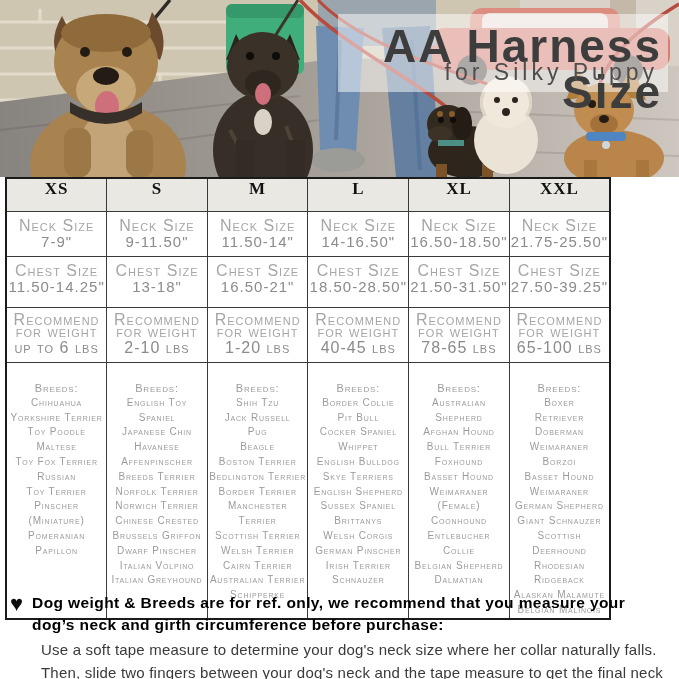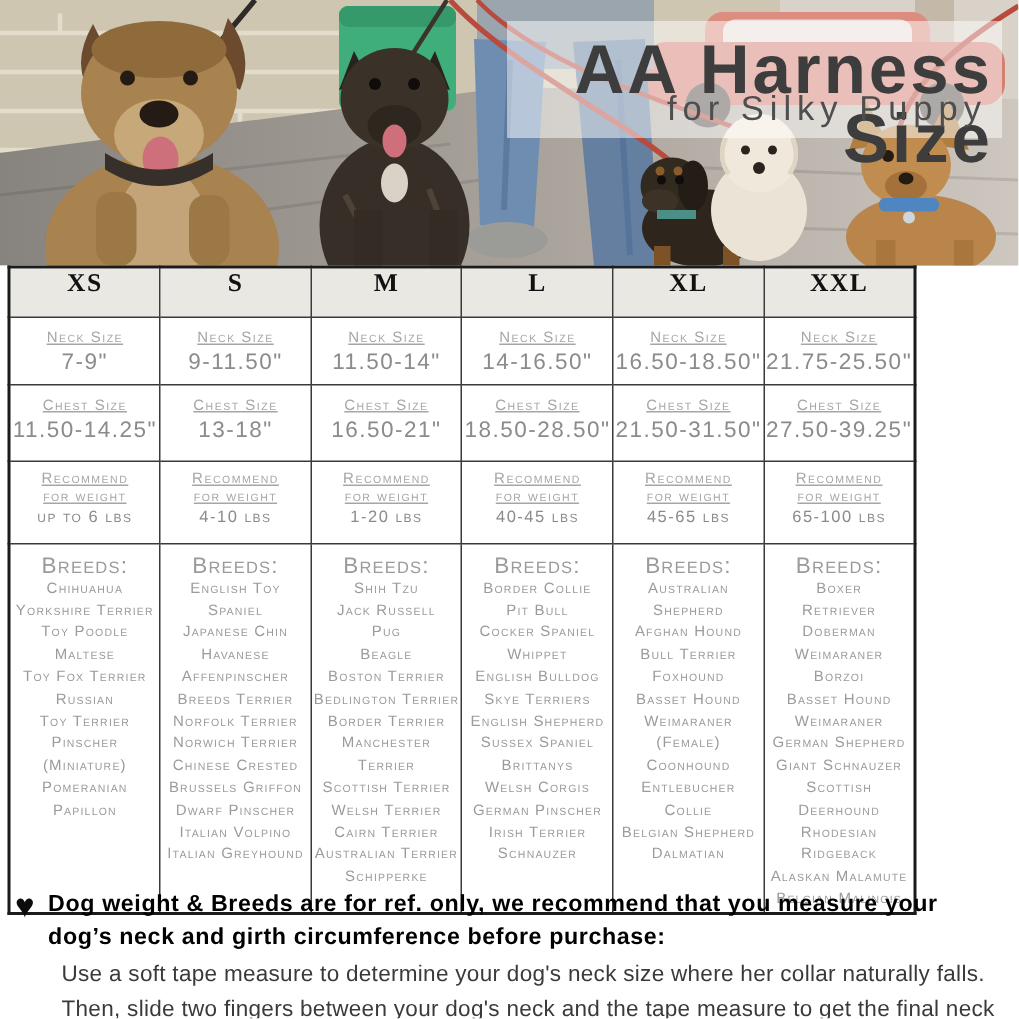--- a/index.html
+++ b/index.html
@@ -20,27 +20,27 @@
     border-collapse:collapse;border:2px solid #1b1b1b;}
   table.size-chart td,table.size-chart th{border:1px solid var(--table-border,#3a3a3a);
     text-align:center;vertical-align:top;padding:0;overflow:hidden;}
   th.size-head{height:32px;vertical-align:middle;background:var(--header-bg,#e9e8e3);
     font-family:"Liberation Serif",serif;font-weight:700;font-size:17px;
     letter-spacing:1px;color:#111;}
   td.neck-cell{height:44px;}
   td.chest-cell{height:50px;}
   td.weight-cell{height:54px;}
   td.breeds-cell{height:207px;}
-  .cell-label{margin-top:8px;font-variant:small-caps;font-size:10px;letter-spacing:1px;
-    color:#a6a6a6;line-height:12px;white-space:pre-line;text-decoration:underline;}
+  .cell-label{margin-top:8px;font-variant:small-caps;font-size:16px;letter-spacing:1px;
+    color:#a6a6a6;line-height:12px;white-space:pre-line;}
   .cell-value{margin-top:1px;font-size:15px;letter-spacing:1px;color:#8b8b8b;
     white-space:nowrap;}
   .weight-cell .cell-label{margin-top:6px;}
-  .weight-cell .cell-value{font-variant:small-caps;font-size:11px;}
-  .breeds-label{margin-top:8px;font-variant:small-caps;font-size:15px;letter-spacing:.8px;
+  .weight-cell .cell-value{font-variant:small-caps;font-size:16px;}
+  .breeds-label{margin-top:18px;font-variant:small-caps;font-size:11px;letter-spacing:.8px;
     color:var(--table-text,#9b9b9b);line-height:14.8px;}
   .breeds-list{font-variant:small-caps;font-size:10px;letter-spacing:.8px;
     color:var(--table-text,#9b9b9b);line-height:14.8px;white-space:pre-line;}
 
   
   .footer{position:absolute;top:592px;left:10px;width:662px;}
   .footer-head{display:flex;align-items:flex-start;}
   .heart{font-size:22px;line-height:22px;color:#0c0c0c;margin:1px 9px 0 0;flex:0 0 auto;}
   .footer-bold{font-weight:700;font-size:15.5px;line-height:1.42;letter-spacing:.4px;
     color:#000000;}
@@ -262,36 +262,36 @@
 
     <tr>
       <td class="weight-cell">
         <div class="cell-label">Recommend
 for weight</div>
         <div class="cell-value">up to 6 lbs</div>
       </td>
       <td class="weight-cell">
         <div class="cell-label">Recommend
 for weight</div>
-        <div class="cell-value">4-10 lbs</div>
+        <div class="cell-value">2-10 lbs</div>
       </td>
       <td class="weight-cell">
         <div class="cell-label">Recommend
 for weight</div>
         <div class="cell-value">1-20 lbs</div>
       </td>
       <td class="weight-cell">
         <div class="cell-label">Recommend
 for weight</div>
         <div class="cell-value">40-45 lbs</div>
       </td>
       <td class="weight-cell">
         <div class="cell-label">Recommend
 for weight</div>
-        <div class="cell-value">45-65 lbs</div>
+        <div class="cell-value">78-65 lbs</div>
       </td>
       <td class="weight-cell">
         <div class="cell-label">Recommend
 for weight</div>
         <div class="cell-value">65-100 lbs</div>
       </td>
     </tr>
 
     <tr>
       <td class="breeds-cell">

